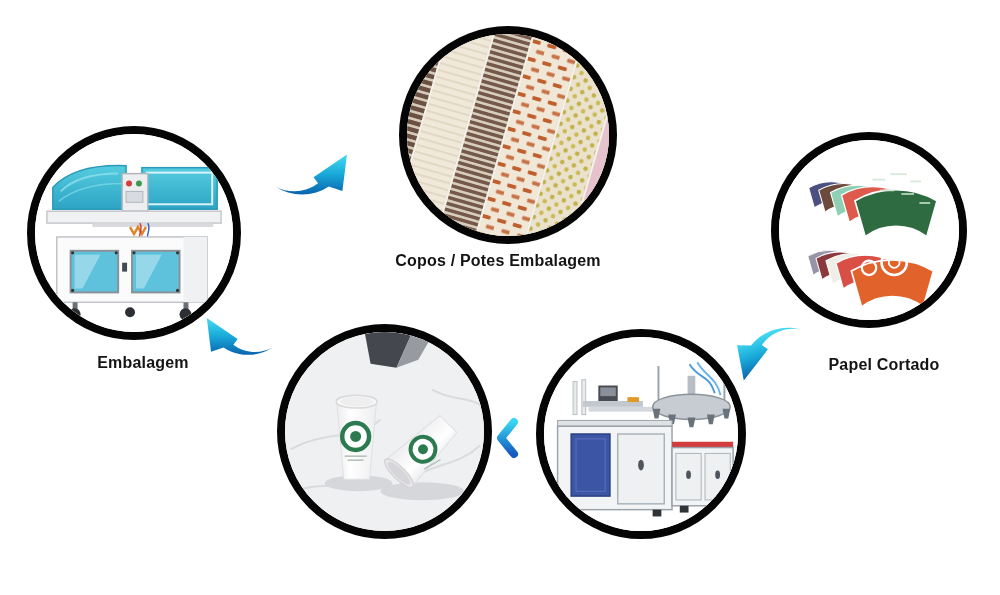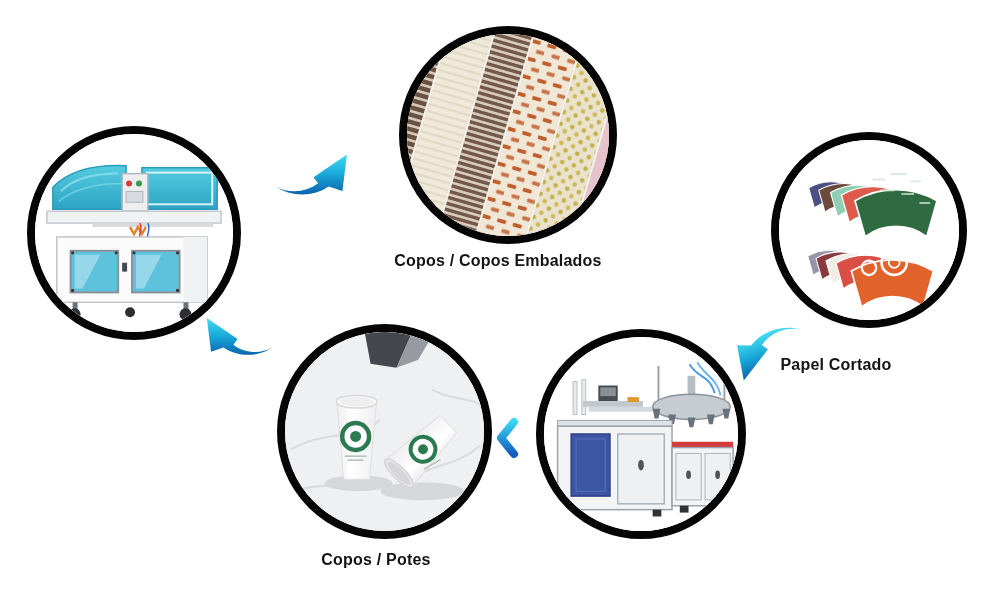--- a/index.html
+++ b/index.html
@@ -13,21 +13,21 @@
   .arrow{position:absolute;}
   .arrow svg{display:block;width:100%;height:100%;overflow:visible;}
 
   .c-top   {left:399px;top:26px; width:218px;height:218px;}
   .c-right {left:771px;top:132px;width:196px;height:196px;}
   .c-br    {left:536px;top:329px;width:210px;height:210px;}
   .c-bc    {left:277px;top:324px;width:215px;height:215px;}
   .c-left  {left:27px; top:126px;width:214px;height:214px;}
 
   .l-top   {left:368px;top:252px;width:260px;}
-  .l-right {left:736px;top:356px;width:200px;}
+  .l-right {left:784px;top:356px;width:200px;}
   .l-br    {left:525px;top:551px;width:260px;}
   .l-bc    {left:276px;top:551px;width:200px;}
   .l-left  {left:43px; top:354px;width:200px;}
 
   .a1{left:274px;top:148px;width:76px;height:54px;}
   .a2{left:738px;top:318px;width:64px;height:66px;}
   .a3{left:495px;top:417px;width:25px;height:42px;}
   .a4{left:204px;top:310px;width:70px;height:54px;}
 </style>
 </head>
@@ -70,21 +70,21 @@
         <rect x="146" y="-40" width="42" height="280" fill="url(#pdot)"></rect>
         <rect x="190" y="-40" width="40" height="280" fill="#e6c3cc"></rect>
         <rect x="14" y="-40" width="2" height="280" fill="#fdfdf8" opacity=".8"></rect>
         <rect x="58" y="-40" width="2" height="280" fill="#fdfdf8" opacity=".8"></rect>
         <rect x="96" y="-40" width="2" height="280" fill="#fdfdf8" opacity=".8"></rect>
         <rect x="144" y="-40" width="2" height="280" fill="#fdfdf8" opacity=".8"></rect>
         <rect x="188" y="-40" width="2" height="280" fill="#fdfdf8" opacity=".8"></rect>
       </g>
     </svg>
   </div>
-  <div class="label l-top">Copos / Copos Embalados</div>
+  <div class="label l-top">Copos / Potes Embalagem</div>
 
   <div class="circle c-right">
     <svg viewBox="0 0 200 200" preserveAspectRatio="xMidYMid slice">
       <defs>
         <path id="fanp" d="M-48,10 A95,95 0 0 1 48,10 L36,52 A60,60 0 0 0 -36,52 Z"></path>
       </defs>
       <rect width="200" height="200" fill="#ffffff"></rect>
       <g stroke="#ffffff" stroke-width="2">
         <use href="#fanp" transform="translate(58,48) scale(0.52)" fill="#4a5080"></use>
         <use href="#fanp" transform="translate(72,50) scale(0.58)" fill="#6b4a3c"></use>
@@ -199,21 +199,20 @@
         <ellipse cx="139" cy="88" rx="19.5" ry="6.2" fill="#e8e8ea" stroke="#d4d4d6" stroke-width="1.5"></ellipse>
         <ellipse cx="139" cy="88" rx="15.5" ry="4.5" fill="#d6d6da"></ellipse>
         <g transform="rotate(105 139 122)">
           <circle cx="139" cy="122" r="12.5" fill="#ffffff" stroke="#2c7a50" stroke-width="4"></circle>
           <circle cx="139" cy="122" r="5" fill="#2c7a50"></circle>
           <rect x="130" y="139" width="19" height="1.5" fill="#b4c2ba"></rect>
         </g>
       </g>
     </svg>
   </div>
-  <div class="label l-bc">Copos / Potes</div>
 
   <div class="circle c-left">
     <svg viewBox="0 0 200 200" preserveAspectRatio="xMidYMid slice">
       <defs>
         <linearGradient id="tealg" x1="0" y1="0" x2="0" y2="1">
           <stop offset="0" stop-color="#55ccdf"></stop>
             <stop offset="1" stop-color="#2da4c4"></stop>
         </linearGradient>
       </defs>
       <rect width="200" height="200" fill="#ffffff"></rect>
@@ -252,20 +251,21 @@
       </g>
       <g>
         <rect x="38" y="170" width="5" height="8" fill="#6a7076"></rect>
         <circle cx="40" cy="182" r="6" fill="#2c2f33"></circle>
         <rect x="150" y="170" width="5" height="8" fill="#6a7076"></rect>
         <circle cx="152" cy="182" r="6" fill="#2c2f33"></circle>
         <circle cx="96" cy="180" r="5" fill="#2c2f33"></circle>
       </g>
     </svg>
   </div>
+  <div class="label l-left">Embalagem</div>
 
   <div class="arrow a1">
     <svg viewBox="0 0 100 70">
       <defs>
         <linearGradient id="ag1" x1="0" y1="0" x2="0" y2="1">
           <stop offset="0" stop-color="#45dcf2"></stop>
             <stop offset=".5" stop-color="#18a8d8"></stop>
           <stop offset="1" stop-color="#0b63ad"></stop>
         </linearGradient>
       </defs>

